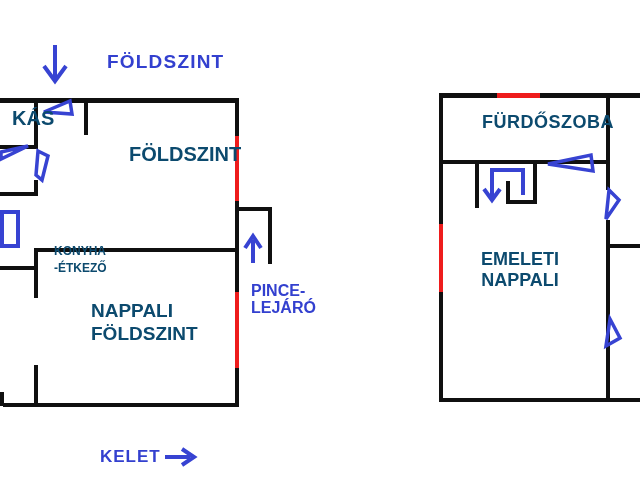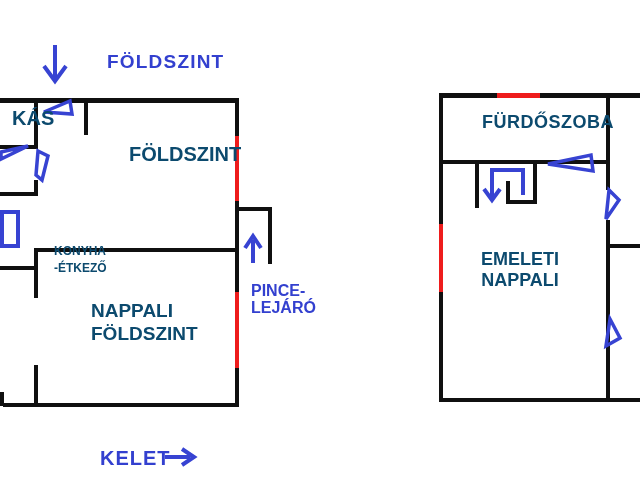--- a/index.html
+++ b/index.html
@@ -115,15 +115,15 @@
     <span class="l2">LEJÁRÓ</span>
   </div>
 
   <div class="lbl red-t" style="left:470px;top:112px;font-size:18px;letter-spacing:0.5px;">FÜRDŐSZOBA</div>
 
   <div class="lbl red-t" style="left:469px;top:249px;font-size:18px;line-height:21px;text-align:center;">
     <span class="l1">EMELETI</span>
     <span class="l2">NAPPALI</span>
   </div>
 
-  <div class="lbl blue-t" style="left:100px;top:447px;font-size:20px;letter-spacing:1px;">KELET</div>
+  <div class="lbl blue-t" style="left:100px;top:447px;font-size:17px;letter-spacing:1px;">KELET</div>
 
 </div>
 
 </body></html>

